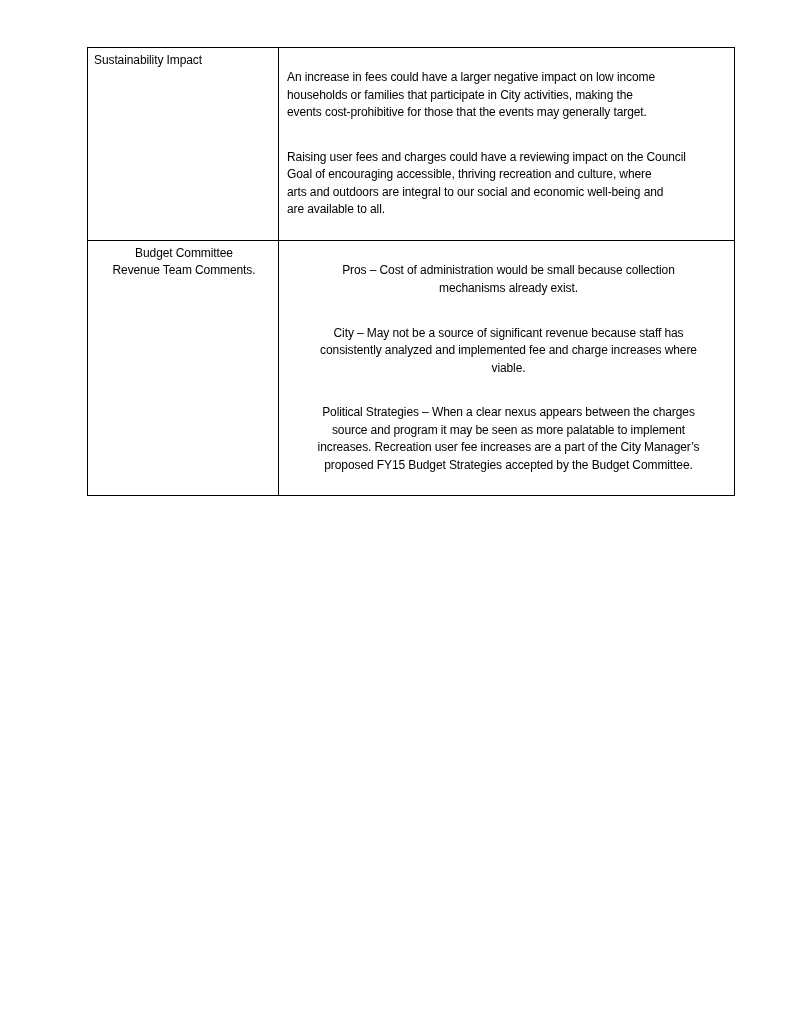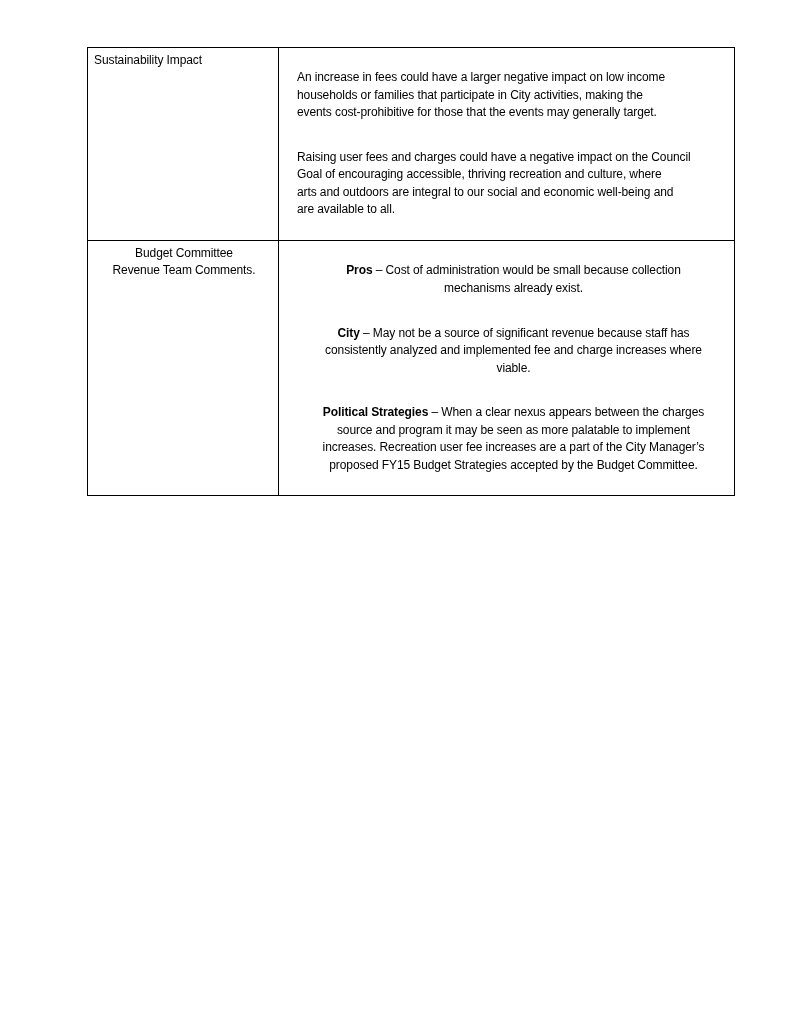--- a/index.html
+++ b/index.html
@@ -25,25 +25,25 @@
     vertical-align: top;
     padding: 4px 4px 4px 6px;
     font-size: 12px;
     line-height: 17.4px;
     letter-spacing: -0.1px;
     white-space: pre-line;
   }
   td.label-cell { width: 180px; }
   td.content-cell { width: 445px; }
   .content-cell p {
-    margin: 0 0 10px 12px;
+    margin: 0 0 10px 2px;
     white-space: pre-line;
   }
   .content-cell p:last-child { margin-bottom: 0; }
-  .content-cell strong { font-weight: bold; }
+  .content-cell strong { font-weight: normal; }
   tr.row-1 { height: 147px; }
   tr.row-2 { height: 69px; }
   tr.row-3 { height: 189px; text-align: center; }
   .page-number {
     position: absolute;
     left: 713px;
     top: 1016px;
     font-size: 11.5px;
     color: #1a1a1a;
     letter-spacing: 0.2px;
@@ -56,21 +56,21 @@
 <div class="page">
 
   <table class="doc-table">
     <tbody>
       <tr class="row-1">
         <td class="label-cell">Sustainability Impact</td>
         <td class="content-cell">
           <p><span>An increase in fees could have a larger negative impact on low income
 households or families that participate in City activities, making the
 events cost-prohibitive for those that the events may generally target.</span></p>
-          <p><span>Raising user fees and charges could have a negative impact on the Council
+          <p><span>Raising user fees and charges could have a reviewing impact on the Council
 Goal of encouraging accessible, thriving recreation and culture, where
 arts and outdoors are integral to our social and economic well-being and
 are available to all.</span></p>
         </td>
       </tr>
       <tr class="row-3">
         <td class="label-cell">Budget Committee
 Revenue Team Comments.</td>
         <td class="content-cell">
           <p><strong>Pros</strong><span> – Cost of administration would be small because collection

